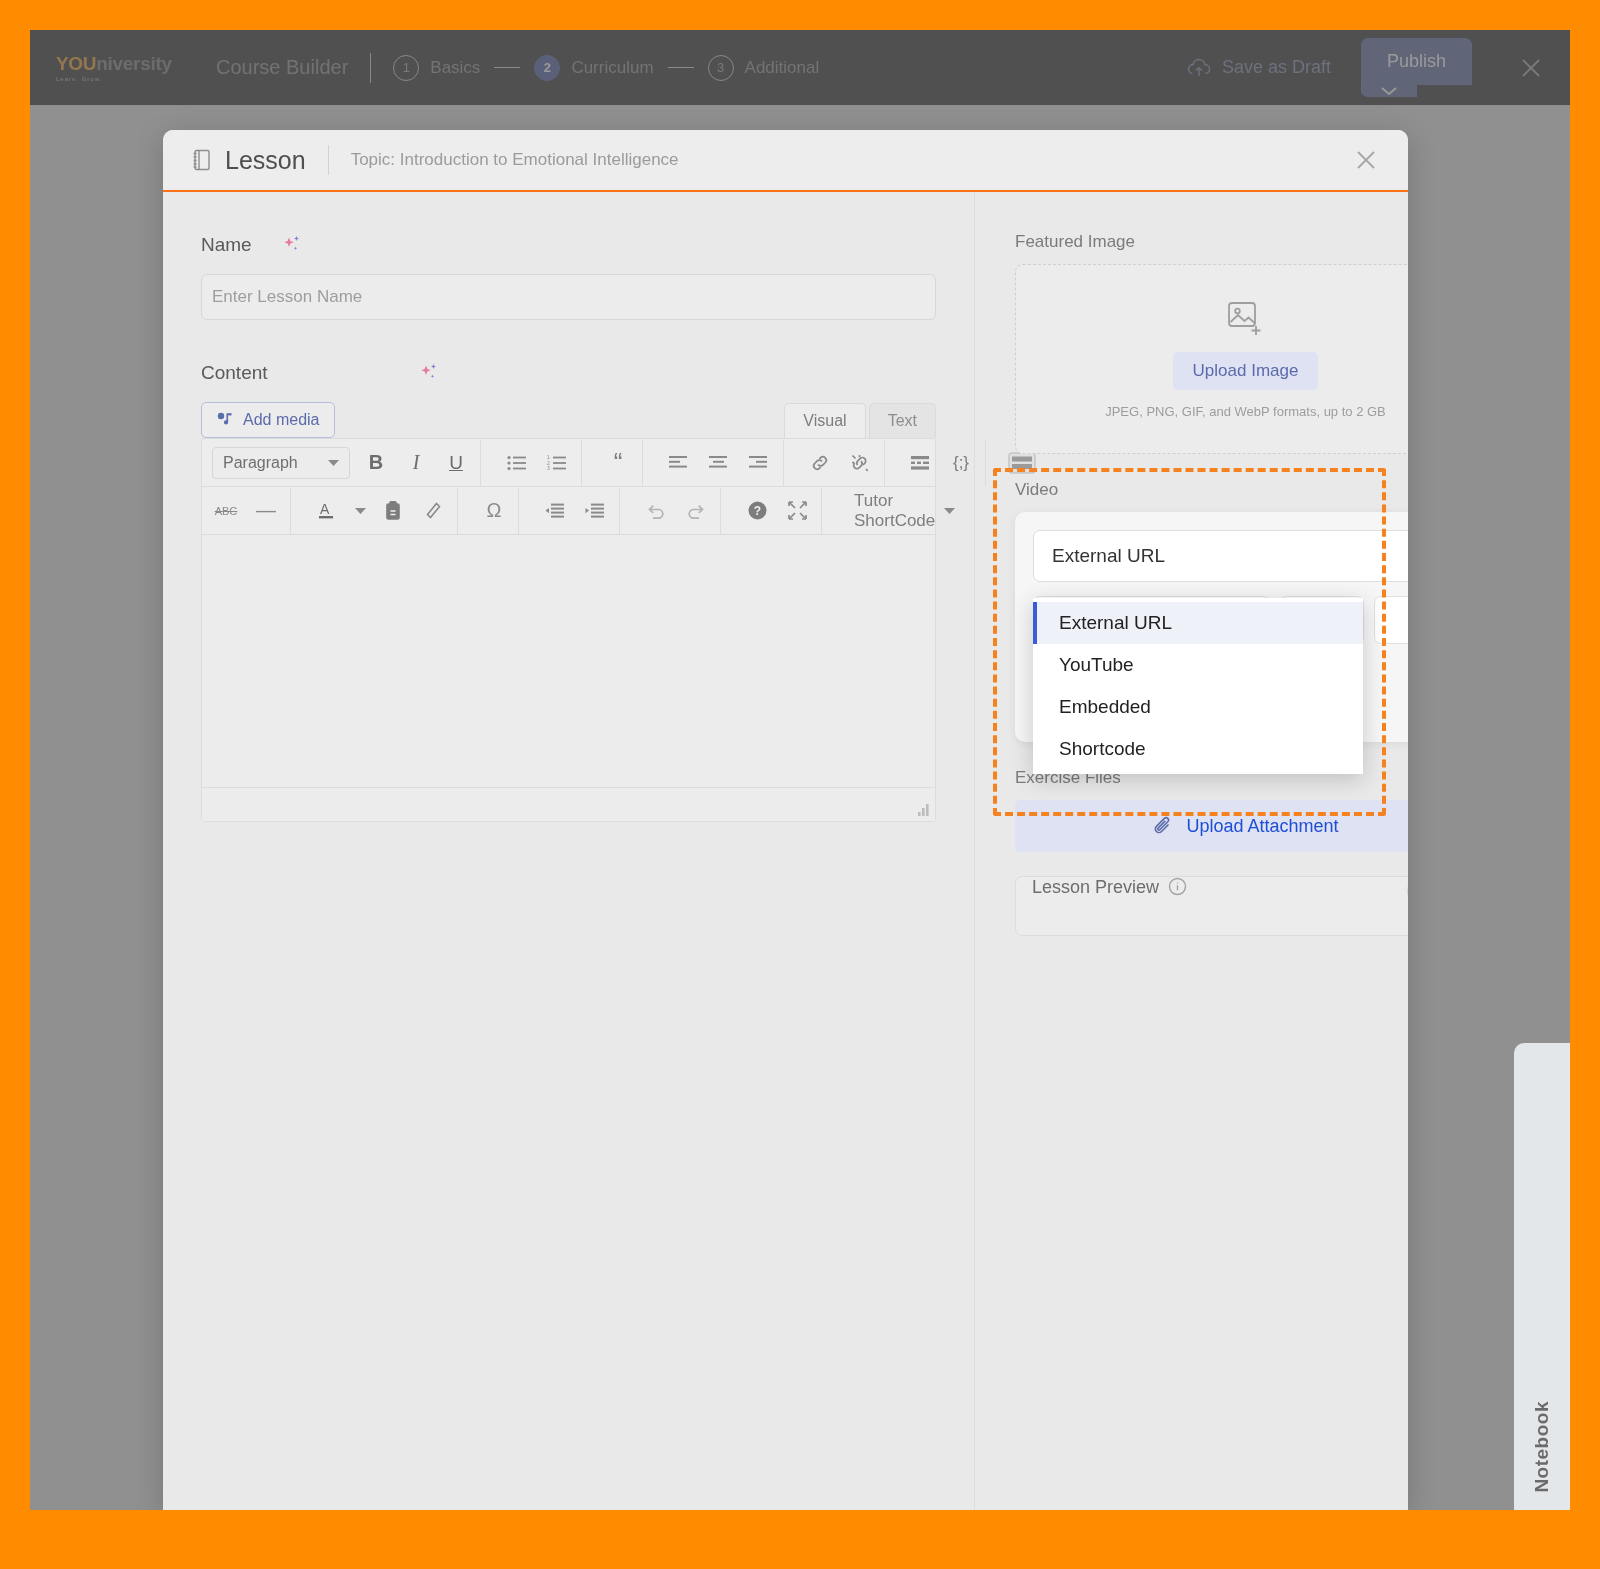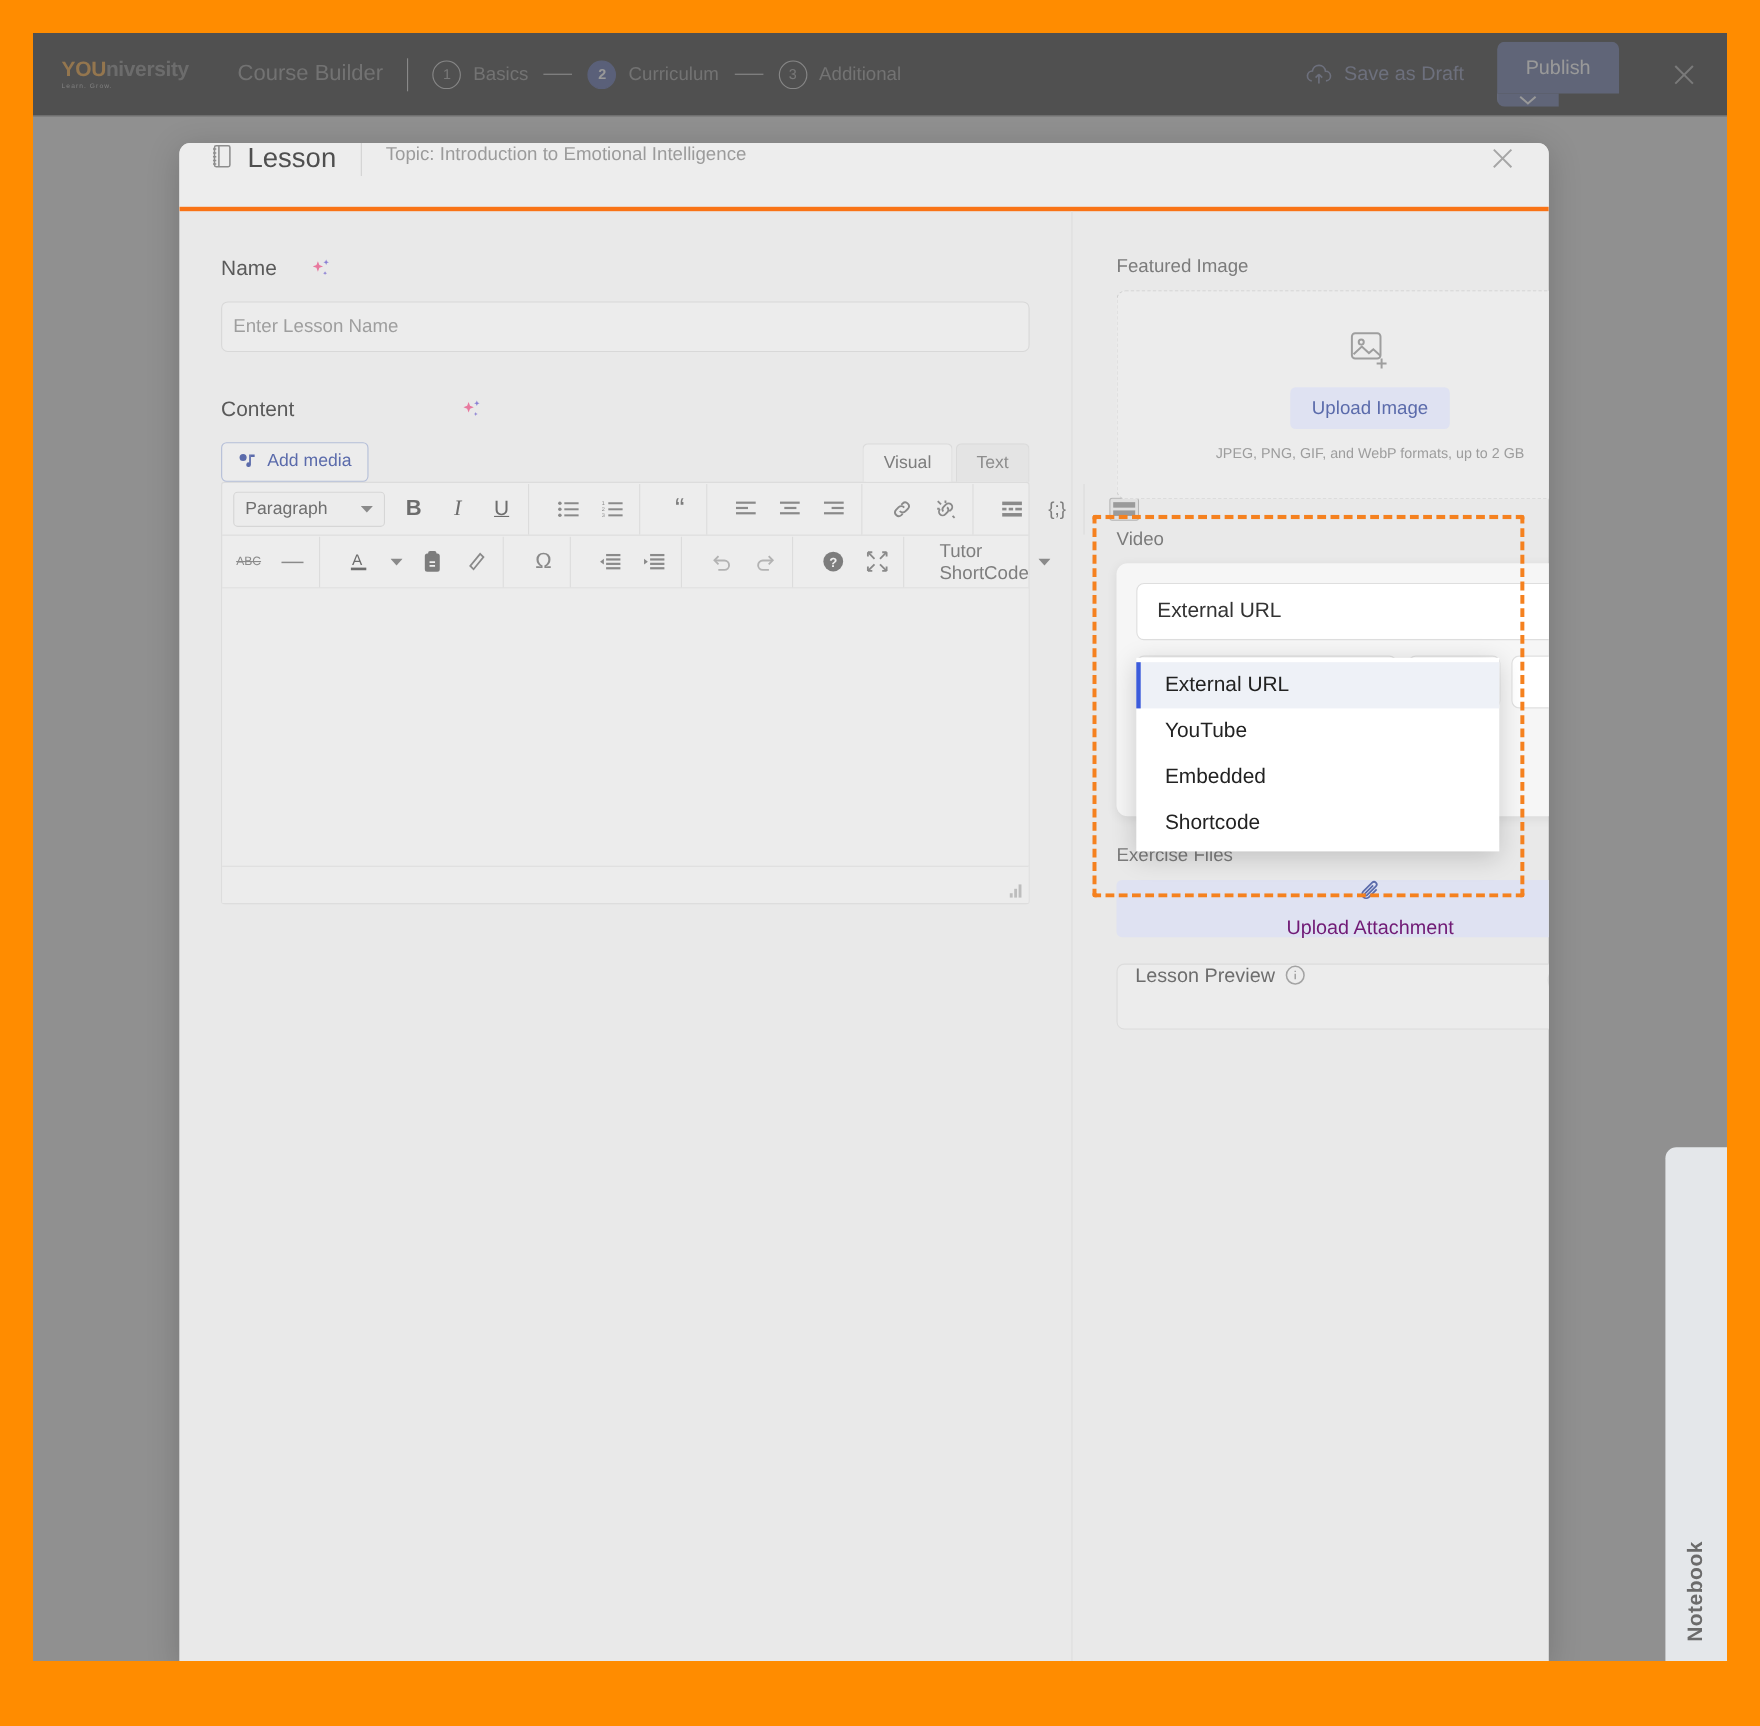--- a/index.html
+++ b/index.html
@@ -92,23 +92,23 @@
     left: 133px; top: 100px;
     width: 1245px; height: 1383px;
     background: #e9e9e9;
     border-radius: 10px 10px 0 0;
     box-shadow: 0 6px 30px rgba(0,0,0,0.18);
     z-index: 10;
     overflow: hidden;
   }
   .modal-head {
     height: 62px;
-    display: flex; 
+    display: flex; align-items: center;
     padding: 0 28px;
-    border-bottom: 4px solid #f97316;
+    border-bottom: 2px solid #f97316;
     background: #ededed;
   }
   .modal-head .icon-lesson { margin-right: 12px; color: #8d8d8d; display:flex; }
   .modal-title { font-size: 25px; color: #4f4f4f; }
   .mh-div { width: 1px; height: 30px; background: #d2d2d2; margin: 0 22px; }
   .modal-topic { font-size: 17px; color: #9b9b9b; }
   .modal-close { margin-left: auto; color: #a6a6a6; cursor: pointer; display:flex; }
 
   .modal-body { display: flex; height: calc(100% - 62px); }
   .col-left {
@@ -288,26 +288,25 @@
     font-family: "Liberation Sans", sans-serif;
   }
   .mini-box {
     width: 84px; height: 48px;
     background: #fff; border: 1px solid #e0e0e0; border-radius: 7px;
   }
 
   .exercise-section { margin-top: 26px; }
   .upload-attachment {
     width: 100%;
-    background: #dfe2f2; color: #701a75;
+    background: #dfe2f2; color: #1d4ed8;
     border: none; border-radius: 5px;
     height: 52px; font-size: 18px; cursor: pointer;
     display: flex; align-items: center; justify-content: center; gap: 12px;
     font-family: "Liberation Sans", sans-serif;
-    flex-direction: column;
   }
   .preview-card {
     margin-top: 24px;
     background: #ececec;
     border: 1px solid #dcdcdc; border-radius: 7px;
     height: 60px;
     display: flex; 
     padding: 0 16px;
   }
   .preview-label { font-size: 18px; color: #6d6d6d; }

